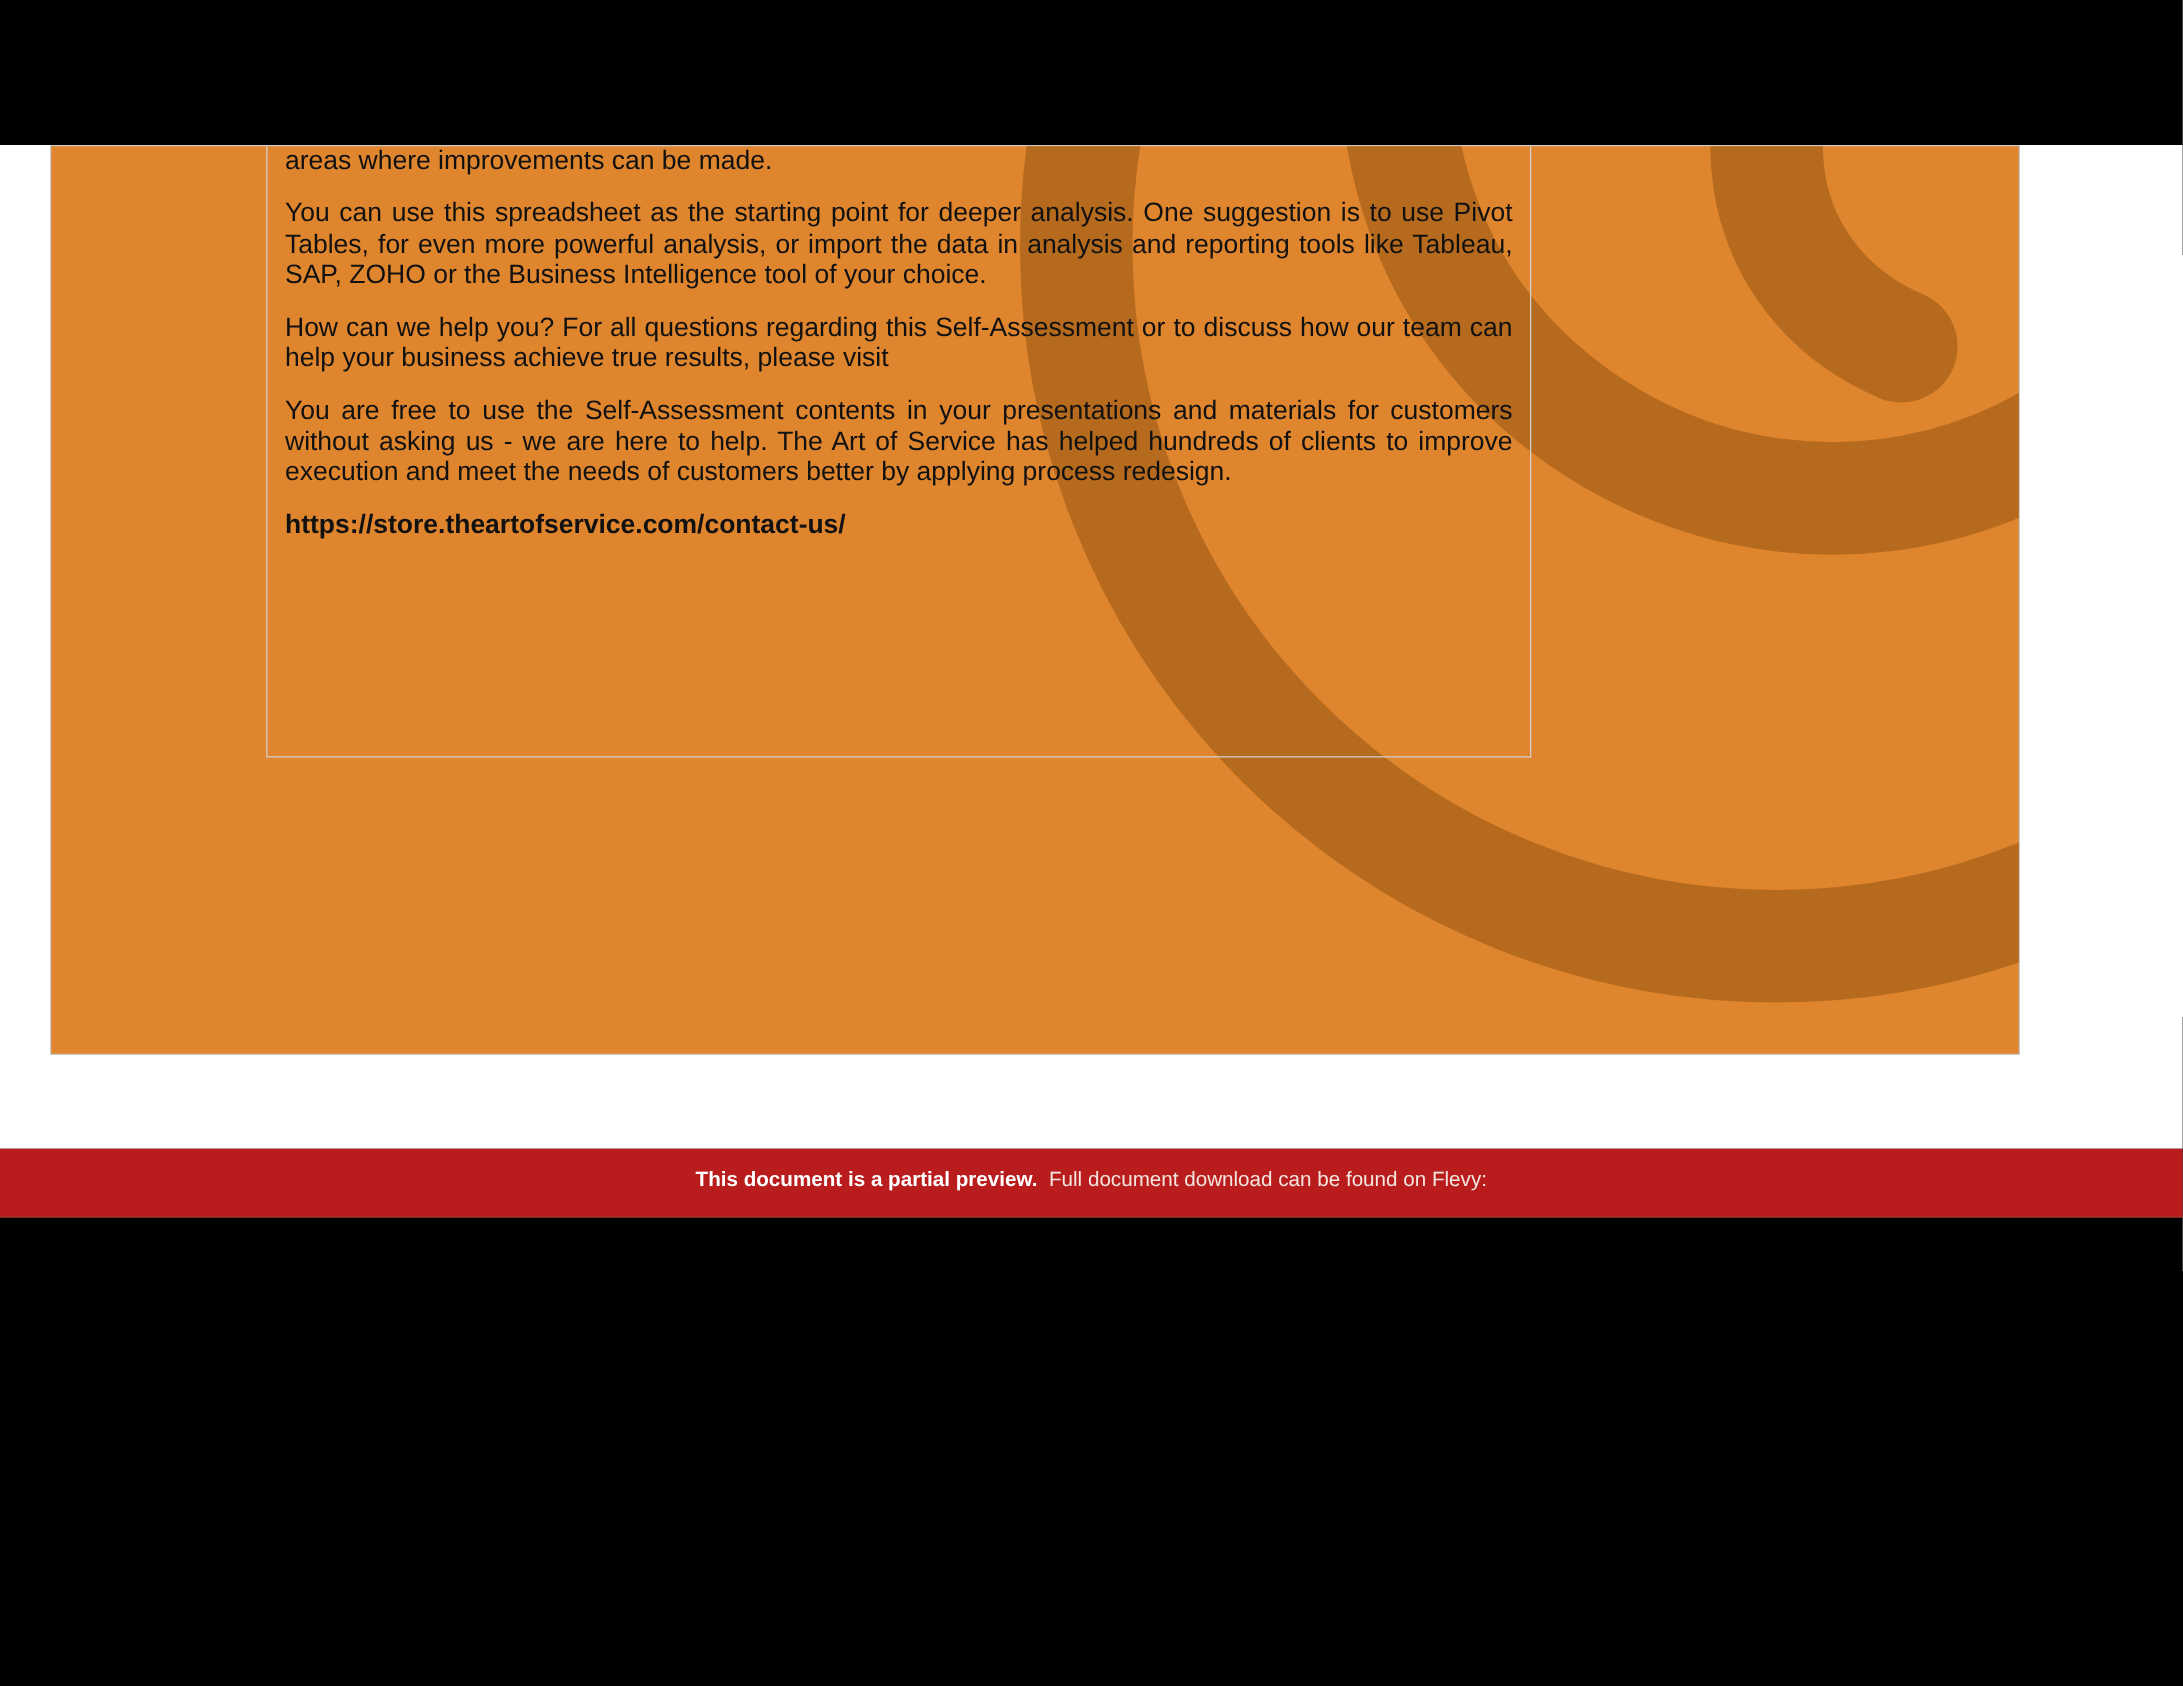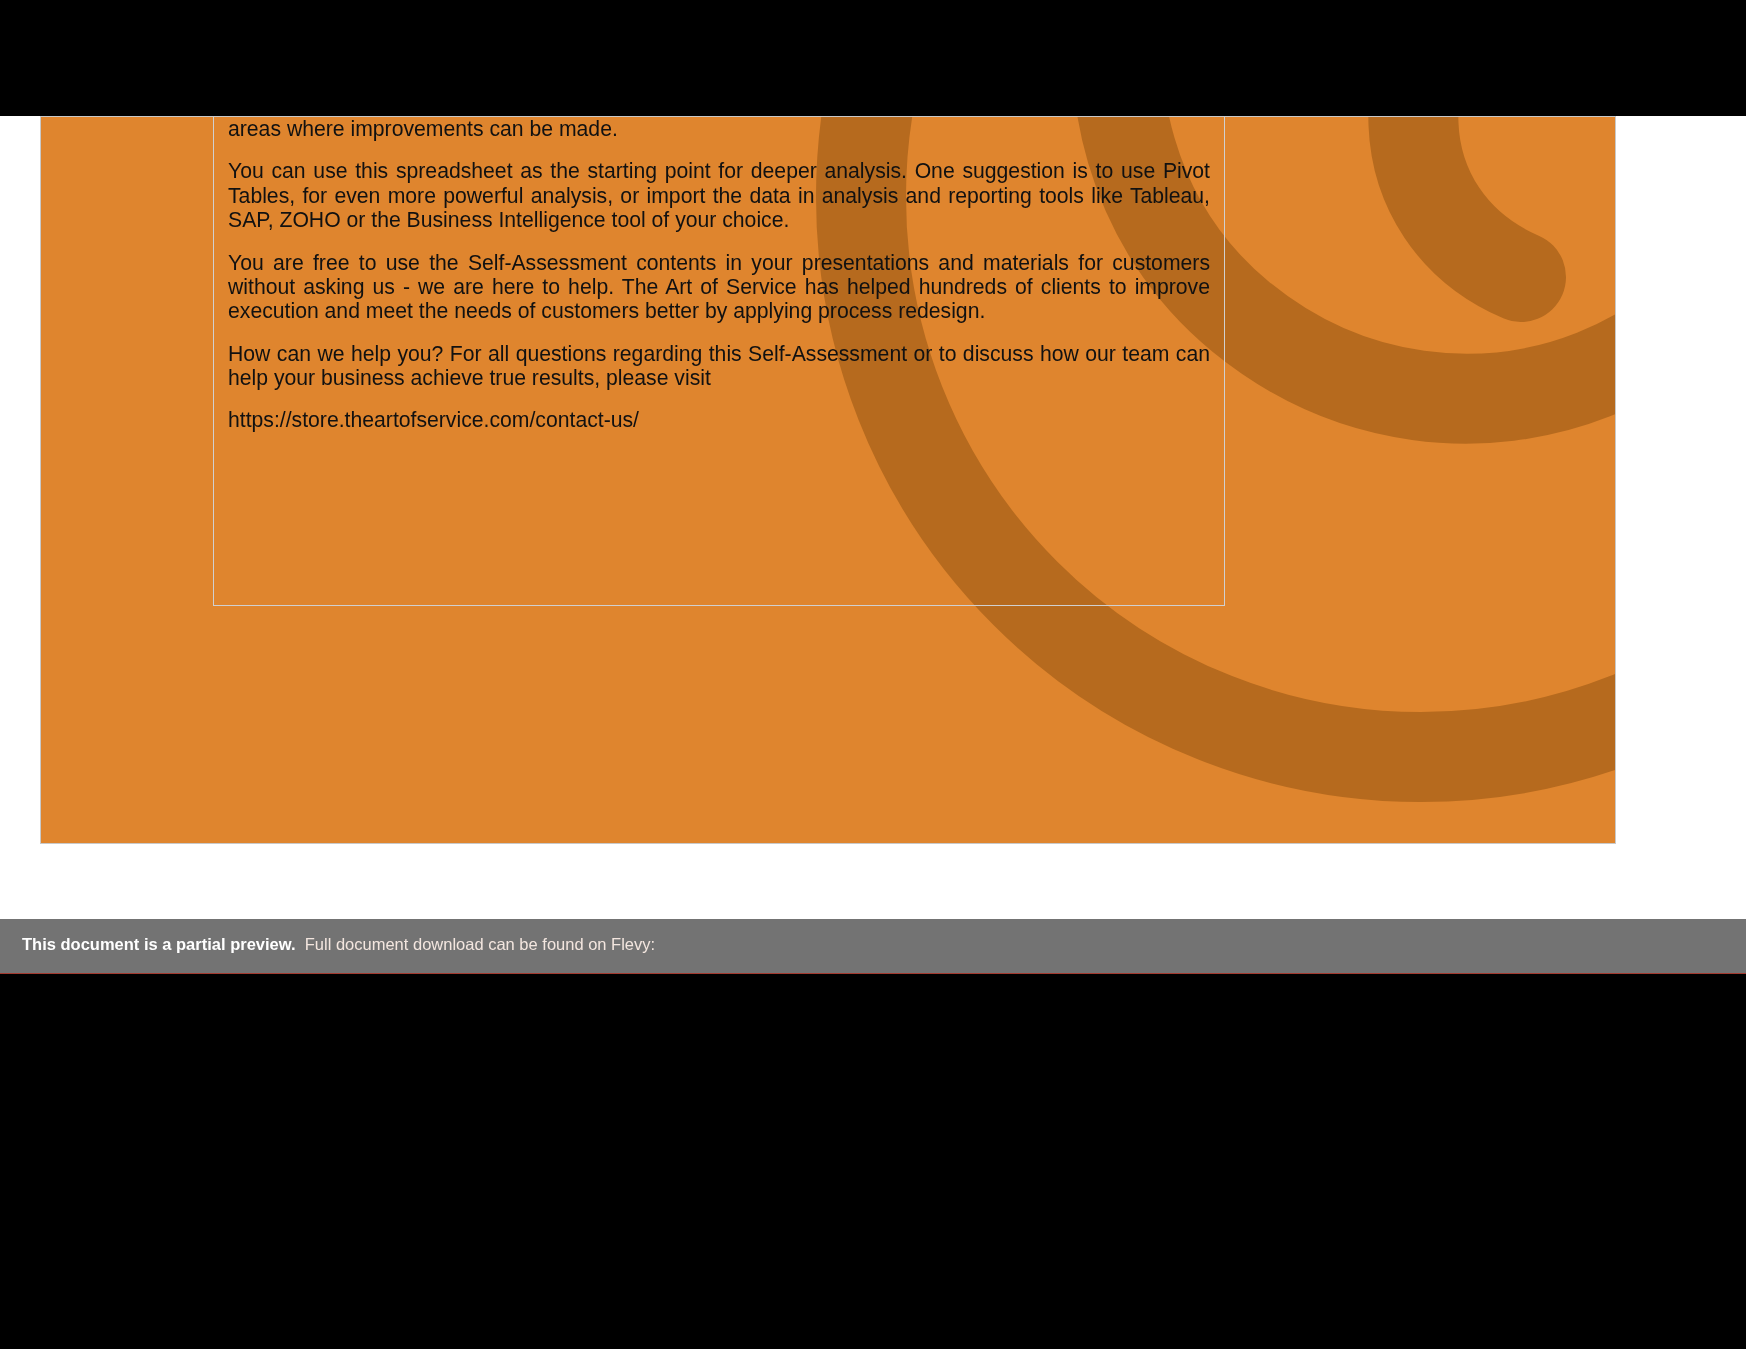--- a/index.html
+++ b/index.html
@@ -51,34 +51,35 @@
     border: 1px solid #d0d0d0;
     border-top: none;
     padding: 0 14px 12px 14px;
     box-sizing: border-box;
     color: #111;
     font-size: 21.2px;
     line-height: 1.15;
   }
   .textbox p { margin: 0 0 18px 0; text-align: justify; }
   .textbox p.first-cut { margin-top: 0; }
-  .textbox .bold { font-weight: normal; }
+  .textbox .bold { font-weight: bold; }
 
   .preview-bar {
     position: absolute;
     left: 0;
     top: 919px;
     width: 1746px;
-    background: #737373;
+    background: #b91c1c;
     color: #f3e6df;
     font-size: 16.5px;
     padding: 13px 22px 15px 22px;
     box-sizing: border-box;
     border-bottom: 1px solid #a33a2f;
     line-height: 1.55;
+    text-align: center;
   }
   .preview-bar .lead { font-weight: bold; color: #fff; }
   .preview-bar a {
     color: #f3e6df;
     text-decoration: underline;
   }
 </style>
 </head>
 <body>
 
@@ -95,22 +96,22 @@
                    C 740 1000, 1060 860, 1060 620
                    C 1060 440, 900 380, 780 460
                    C 660 540, 660 720, 800 780"></path>
         </g>
       </svg>
     </div>
 
     <div class="textbox">
       <p class="first-cut">areas where improvements can be made.</p>
       <p>You can use this spreadsheet as the starting point for deeper analysis. One suggestion is to use Pivot Tables, for even more powerful analysis, or import the data in analysis and reporting tools like Tableau, SAP, ZOHO or the Business Intelligence tool of your choice.</p>
+      <p>How can we help you? For all questions regarding this Self-Assessment or to discuss how our team can help your business achieve true results, please visit</p>
       <p>You are free to use the Self-Assessment contents in your presentations and materials for customers without asking us - we are here to help. The Art of Service has helped hundreds of clients to improve execution and meet the needs of customers better by applying process redesign.</p>
-      <p>How can we help you? For all questions regarding this Self-Assessment or to discuss how our team can help your business achieve true results, please visit</p>
       <p class="bold">https://store.theartofservice.com/contact-us/</p>
     </div>
 
   </div>
 
 </div>
 
 <div class="preview-bar">
   <span class="lead">This document is a partial preview.</span>
   &nbsp;<span>Full document download can be found on Flevy:</span><br>

